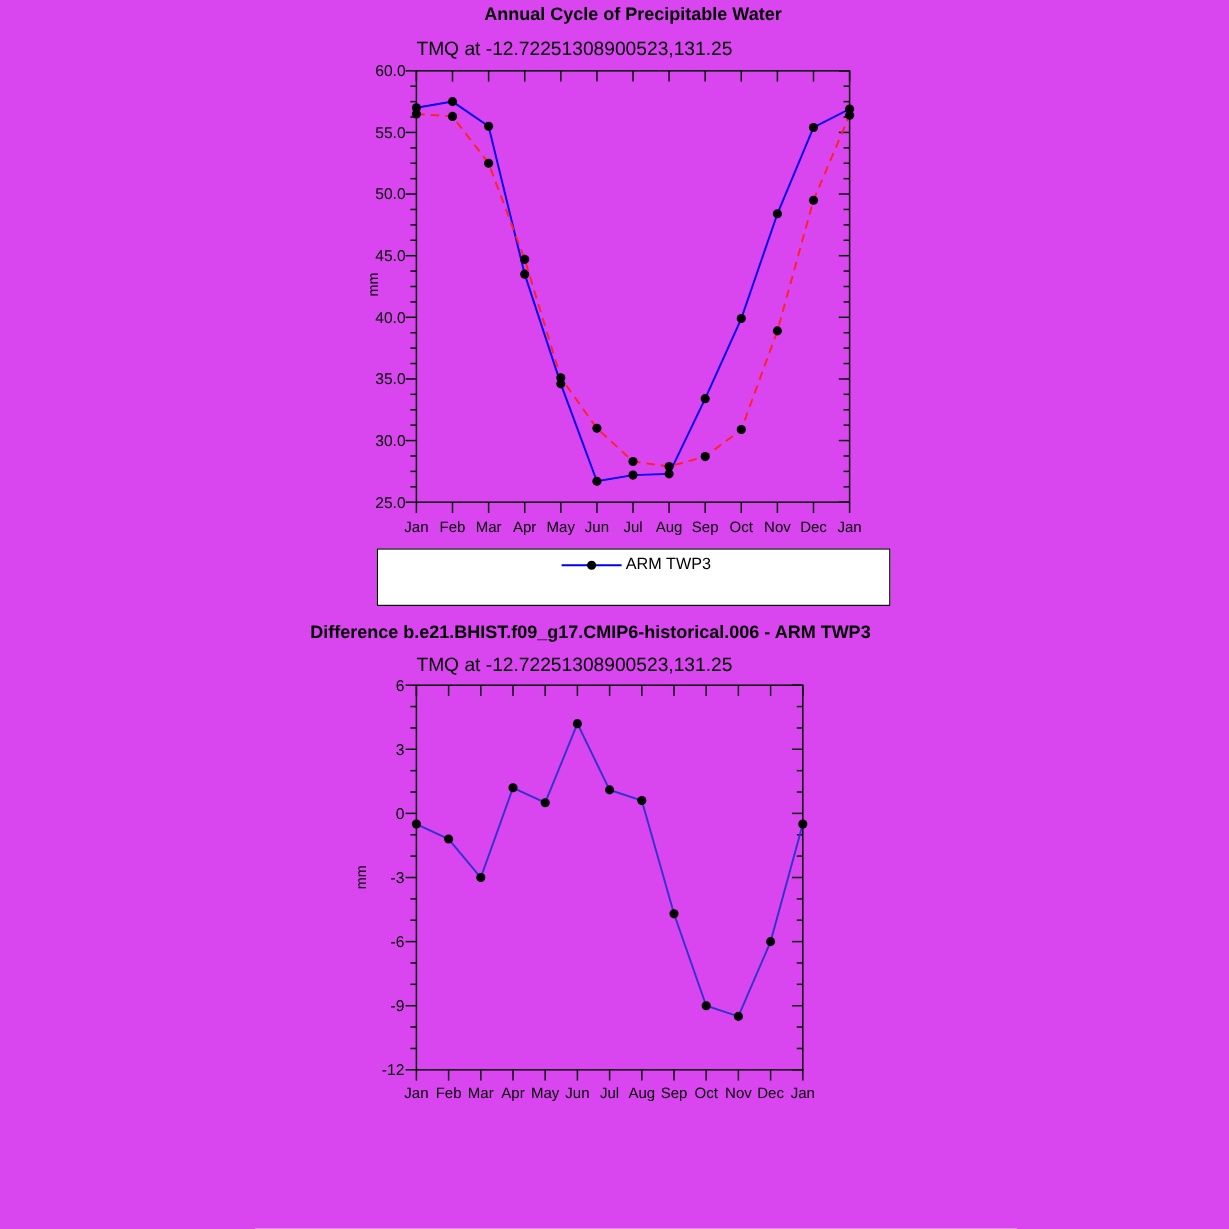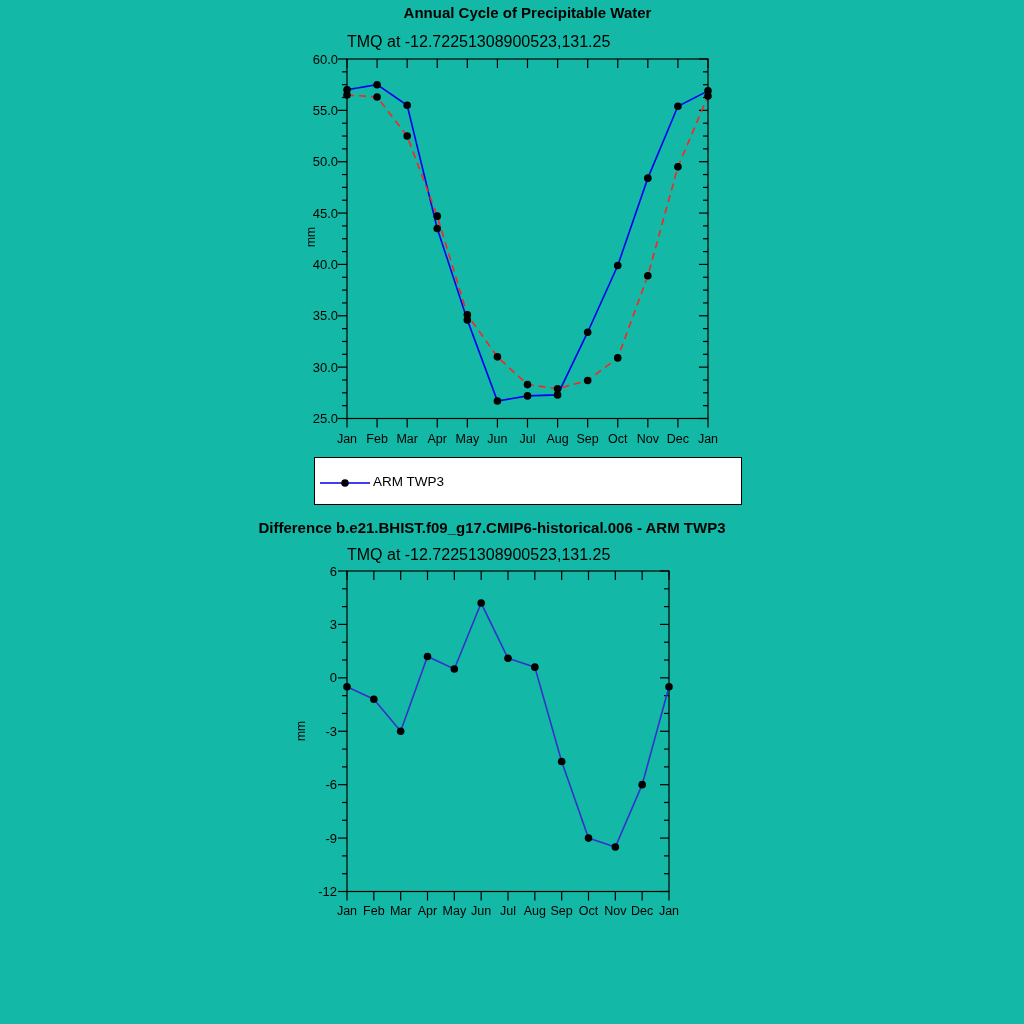--- a/index.html
+++ b/index.html
@@ -1,26 +1,26 @@
 <!DOCTYPE html>
 <html><head>
 <meta charset="utf-8">
 <style>
   html,body{margin:0;padding:0;background:#fff;}
-  .page{position:relative;width:1024px;height:1024px;background:#14b8a6;overflow:hidden;
+  .page{position:relative;width:1024px;height:1024px;background:#d946ef;overflow:hidden;
         font-family:"Liberation Sans",sans-serif;color:#000;}
   .abs{position:absolute;}
   .chart-title{font-weight:bold;font-size:15px;text-align:center;white-space:nowrap;}
   .chart-subtitle{font-size:16px;white-space:nowrap;}
   .ylabel{font-size:12px;transform:rotate(-90deg);transform-origin:center center;
           width:26px;height:16px;text-align:center;white-space:nowrap;}
   svg.plot{position:absolute;left:0;top:0;width:1024px;height:1024px;pointer-events:none;}
   .legend{position:absolute;left:314px;top:457px;width:428px;height:48px;
           border:1px solid #000;background:#fff;box-sizing:border-box;
-          display:flex;flex-direction:column;justify-content:center;}
+          display:flex;flex-direction:row;justify-content:center;}
   .legend-row{display:flex;align-items:center;height:23px;padding-left:4px;}
   .legend-swatch{width:52px;height:12px;display:inline-block;flex:0 0 52px;}
   .legend-label{font-size:13.5px;white-space:nowrap;margin-left:2px;}
 </style>
 </head>
 <body>
 
 <div class="page">
 
   <div class="chart-region">

